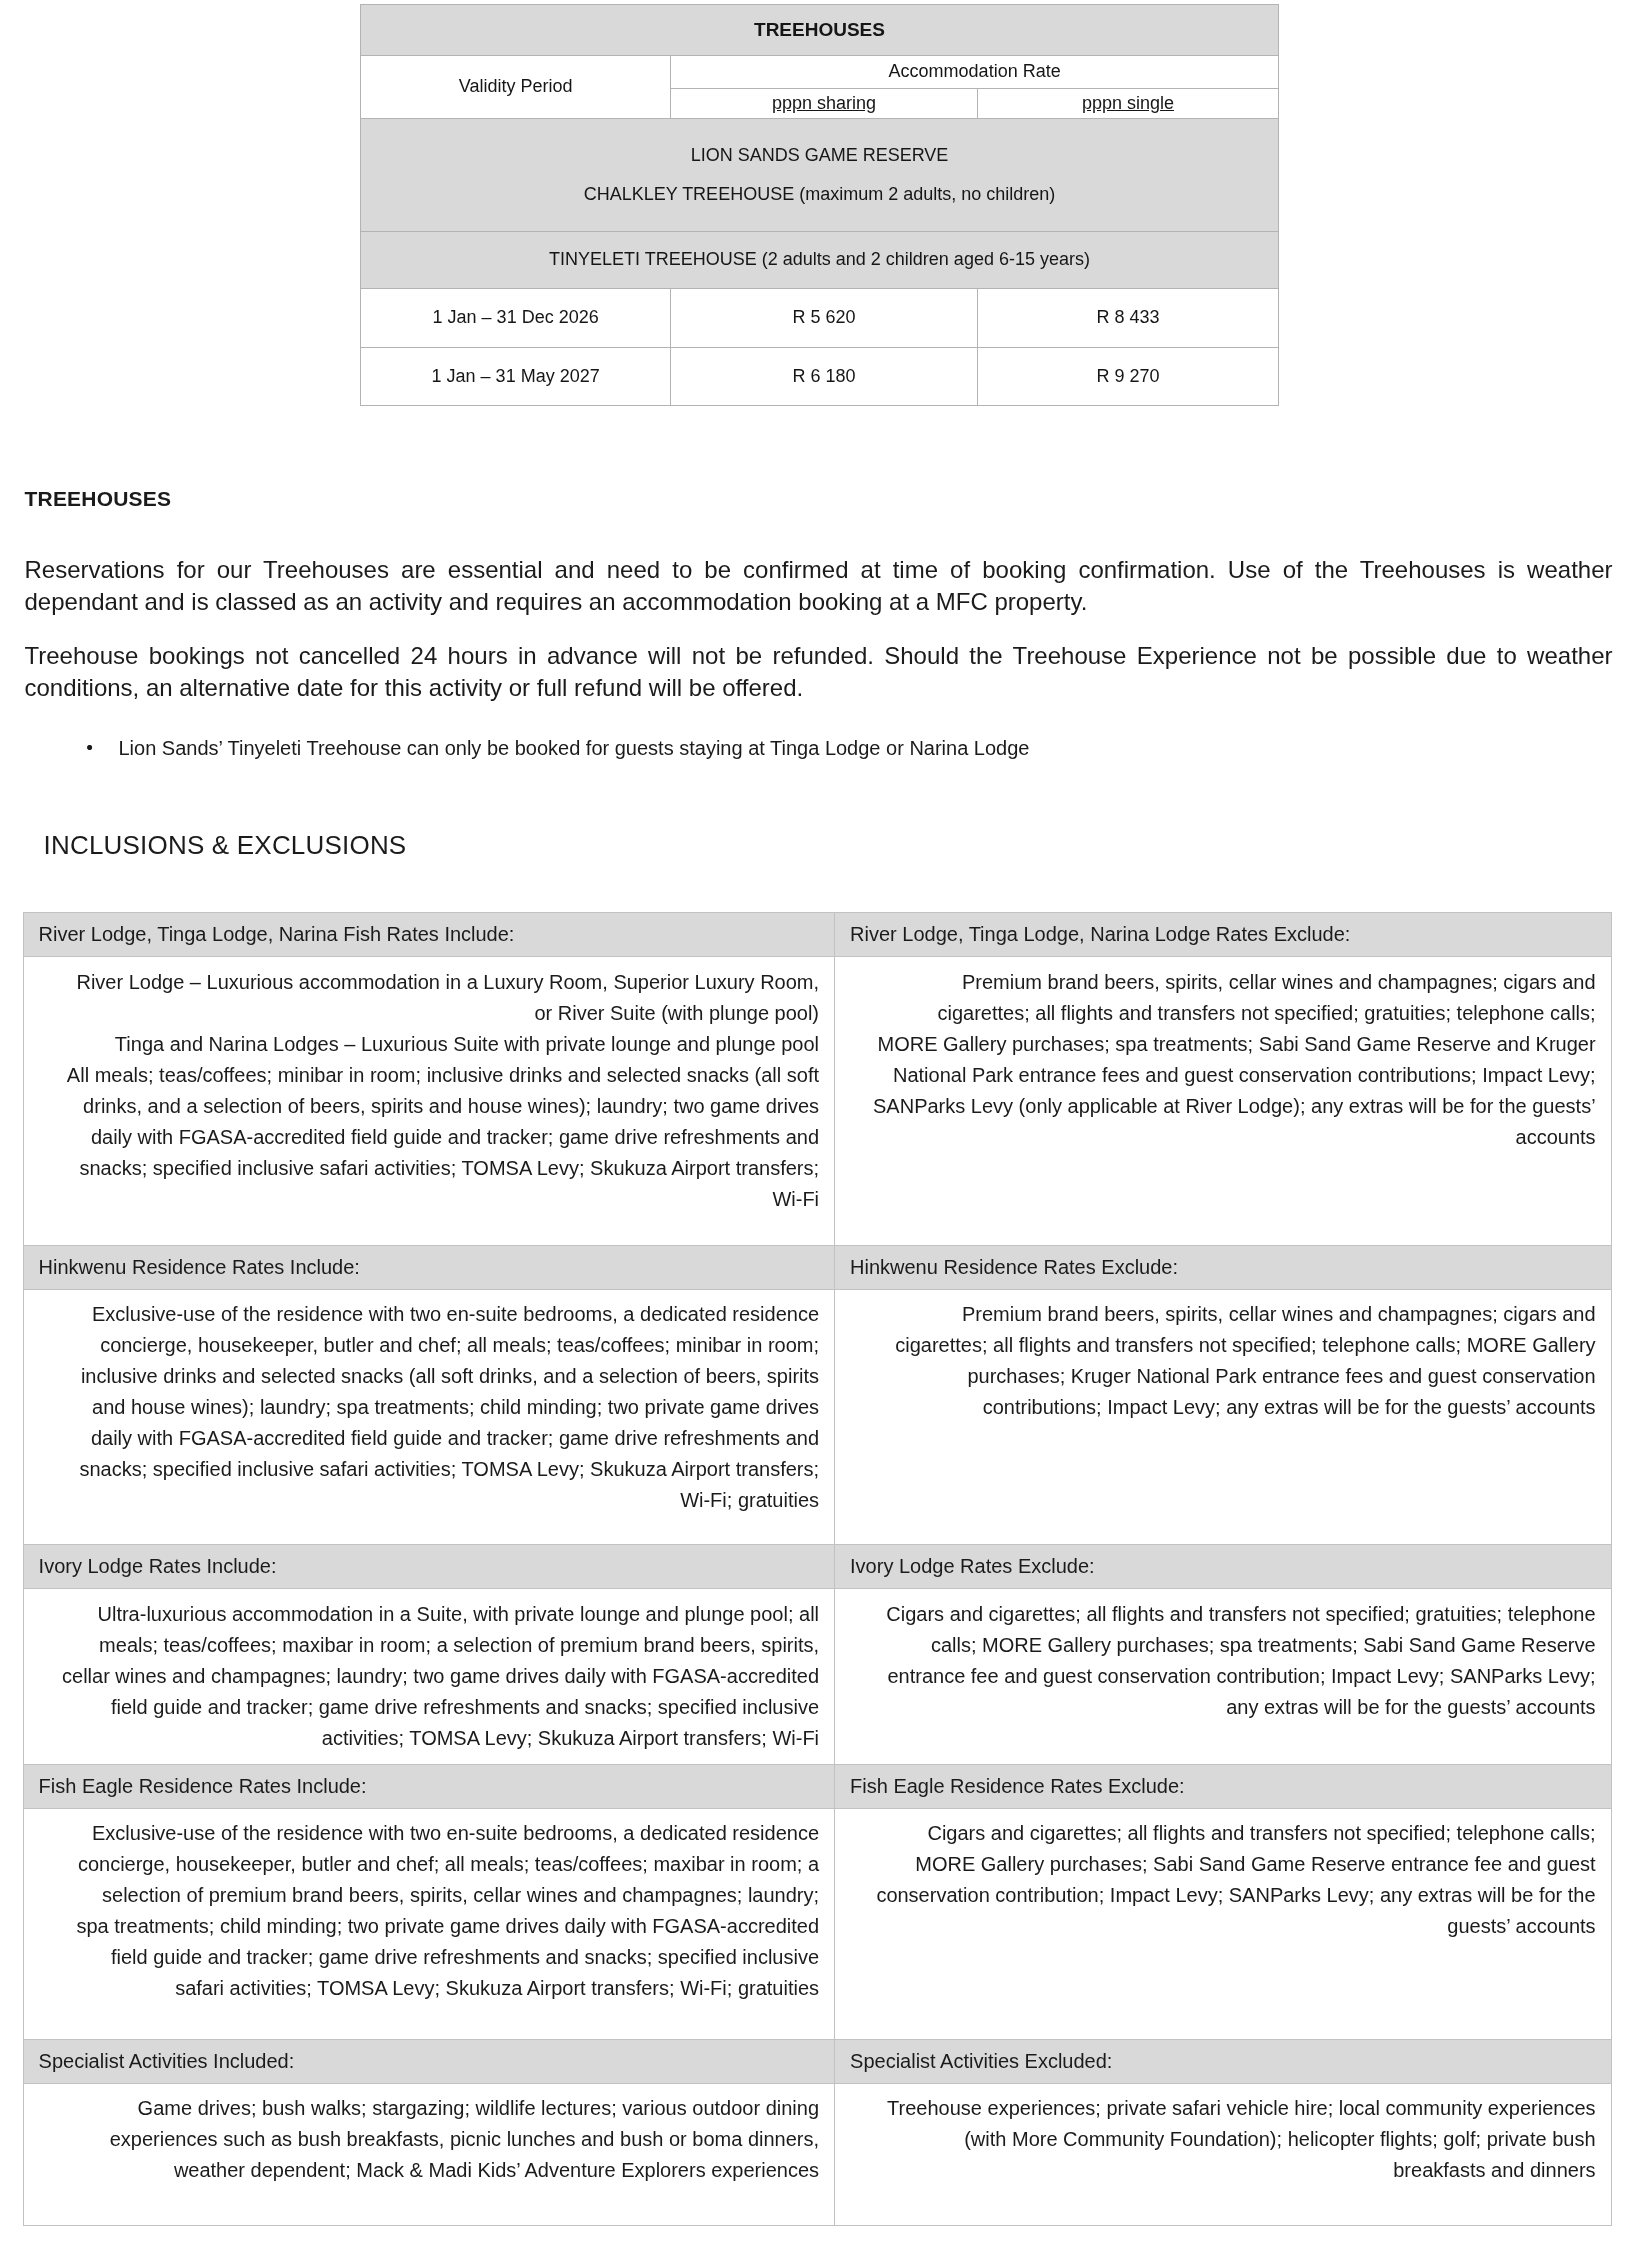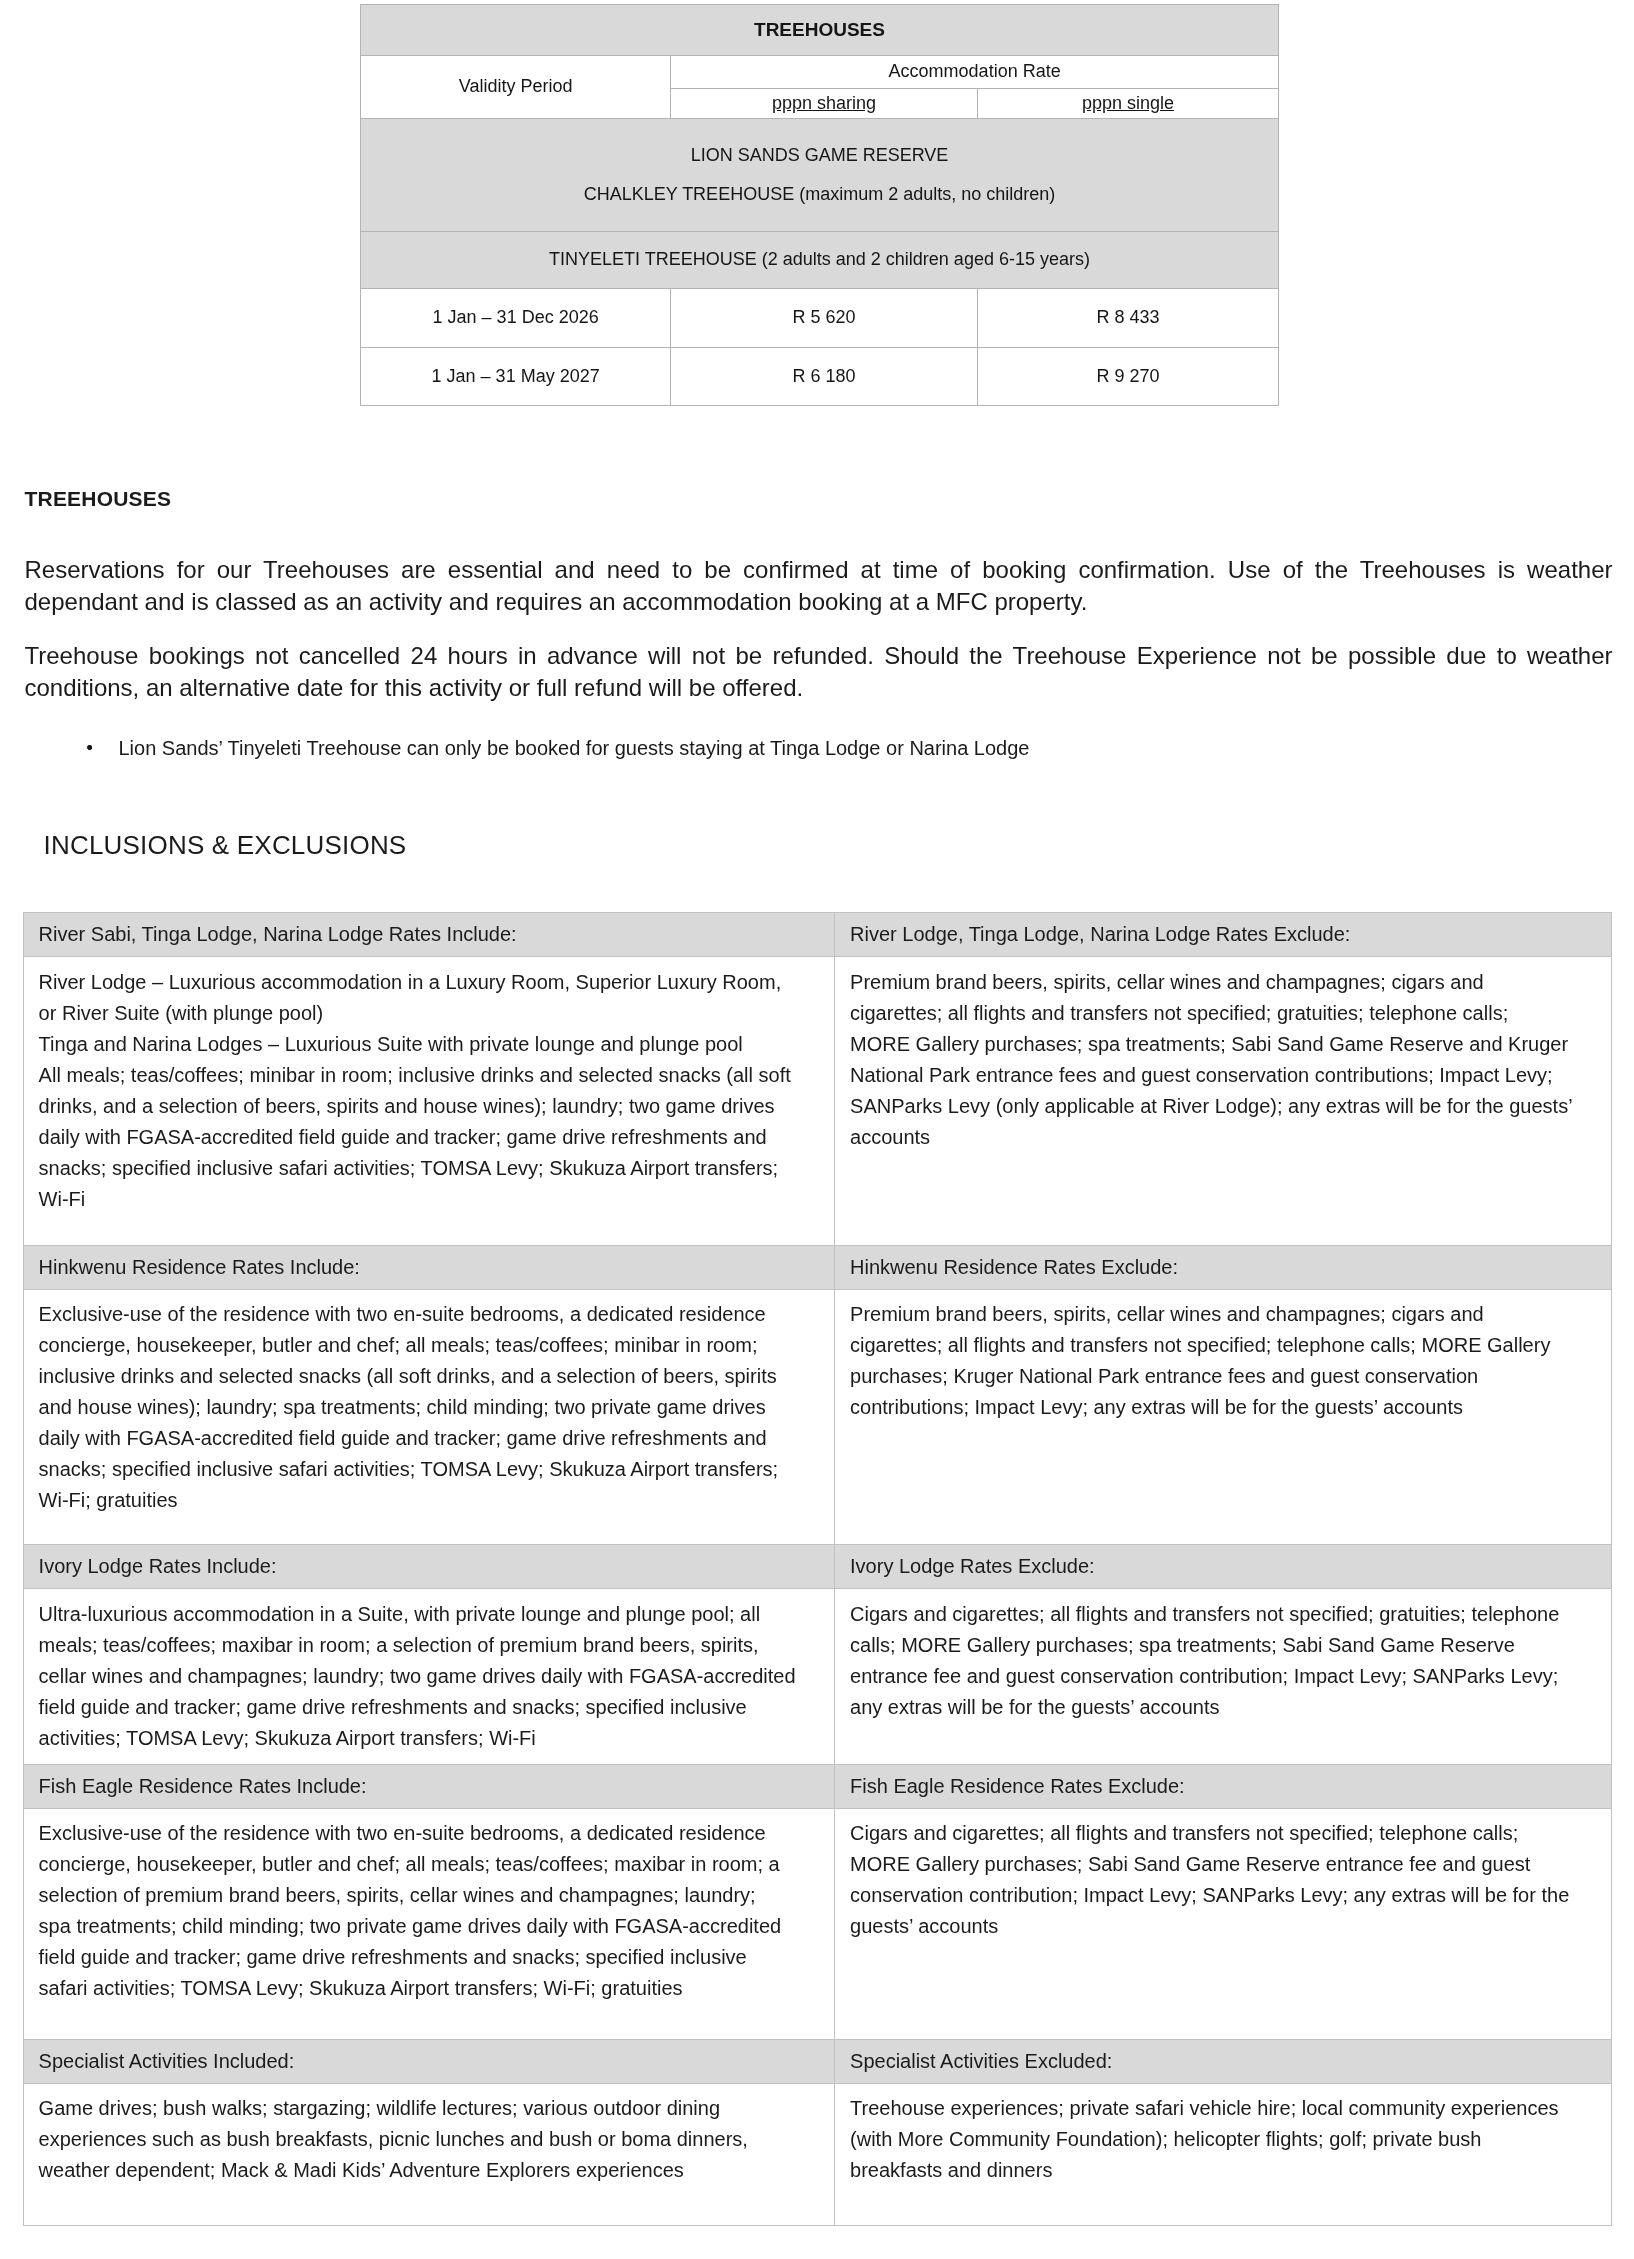--- a/index.html
+++ b/index.html
@@ -42,21 +42,21 @@
   h1.incl{
     font-size:26px;font-weight:normal;margin:68px 0 0 19px;letter-spacing:0.2px;
   }
 
   
   table.ie{
     border-collapse:collapse;table-layout:fixed;
     margin:51px 0 0 22.6px;width:1589px;
     font-size:20px;color:#1b1b1b;
   }
-  table.ie th, table.ie td{border:1.9px solid #c2c2c2;}
+  table.ie th, table.ie td{border:1.9px solid #c2c2c2;text-align:right;}
   table.ie th{
     background:#d9d9d9;height:43px;font-weight:normal;text-align:left;
     padding:0 15px;vertical-align:middle;font-size:20px;
   }
   table.ie td{
     vertical-align:top;padding:9.4px 15px 0 15px;
     line-height:31px;white-space:pre-line;background:#ffffff;
   }
   table.ie tr.b1 td{height:278px;}
   table.ie tr.b2 td{height:245px;}
@@ -124,21 +124,21 @@
   </div>
 
   <table class="ie">
     <colgroup>
         <col style="width:51.1%">
         <col style="width:48.9%">
       </colgroup>
 
     <tbody>
         <tr>
-      <th>River Sabi, Tinga Lodge, Narina Lodge Rates Include:</th>
+      <th>River Lodge, Tinga Lodge, Narina Fish Rates Include:</th>
       <th>River Lodge, Tinga Lodge, Narina Lodge Rates Exclude:</th>
     </tr>
     <tr class="b1">
       <td>River Lodge – Luxurious accommodation in a Luxury Room, Superior Luxury Room,
 or River Suite (with plunge pool)
 Tinga and Narina Lodges – Luxurious Suite with private lounge and plunge pool
 All meals; teas/coffees; minibar in room; inclusive drinks and selected snacks (all soft
 drinks, and a selection of beers, spirits and house wines); laundry; two game drives
 daily with FGASA-accredited field guide and tracker; game drive refreshments and
 snacks; specified inclusive safari activities; TOMSA Levy; Skukuza Airport transfers;

